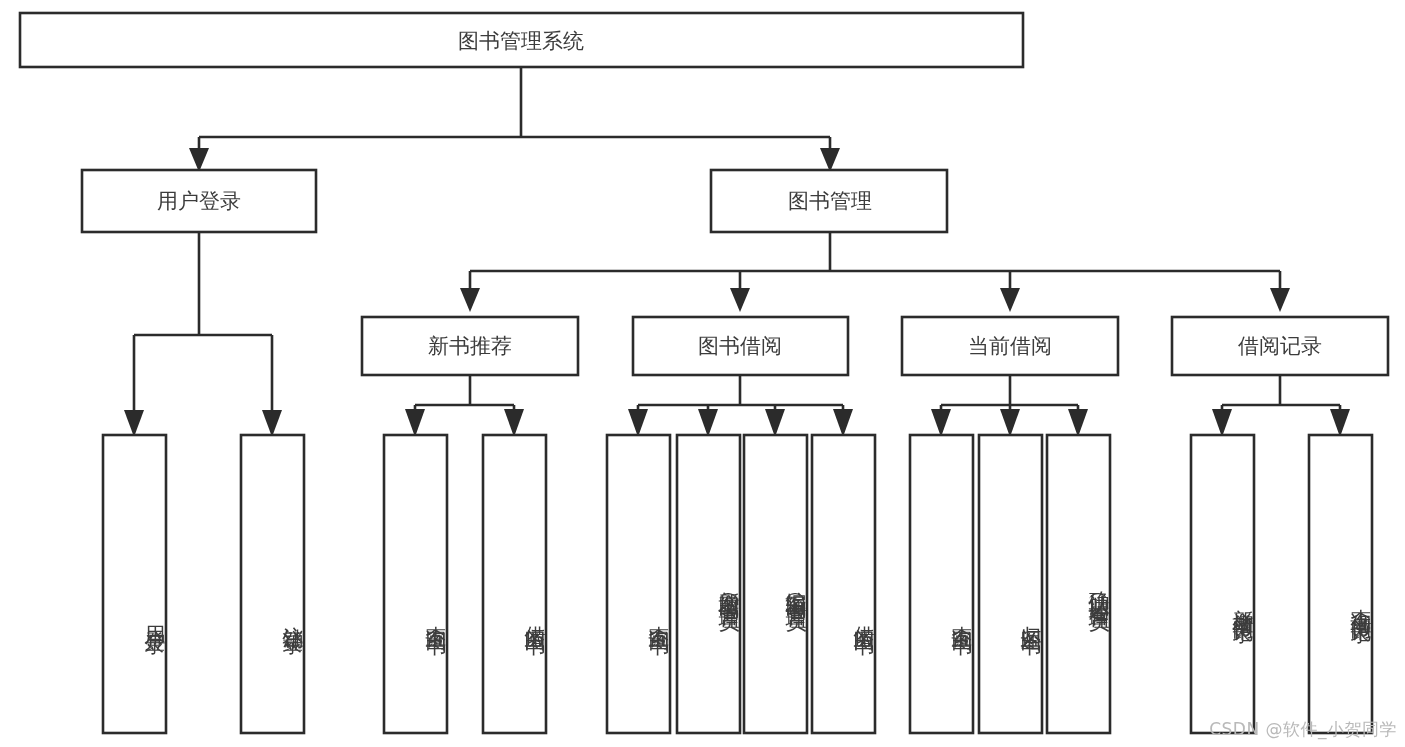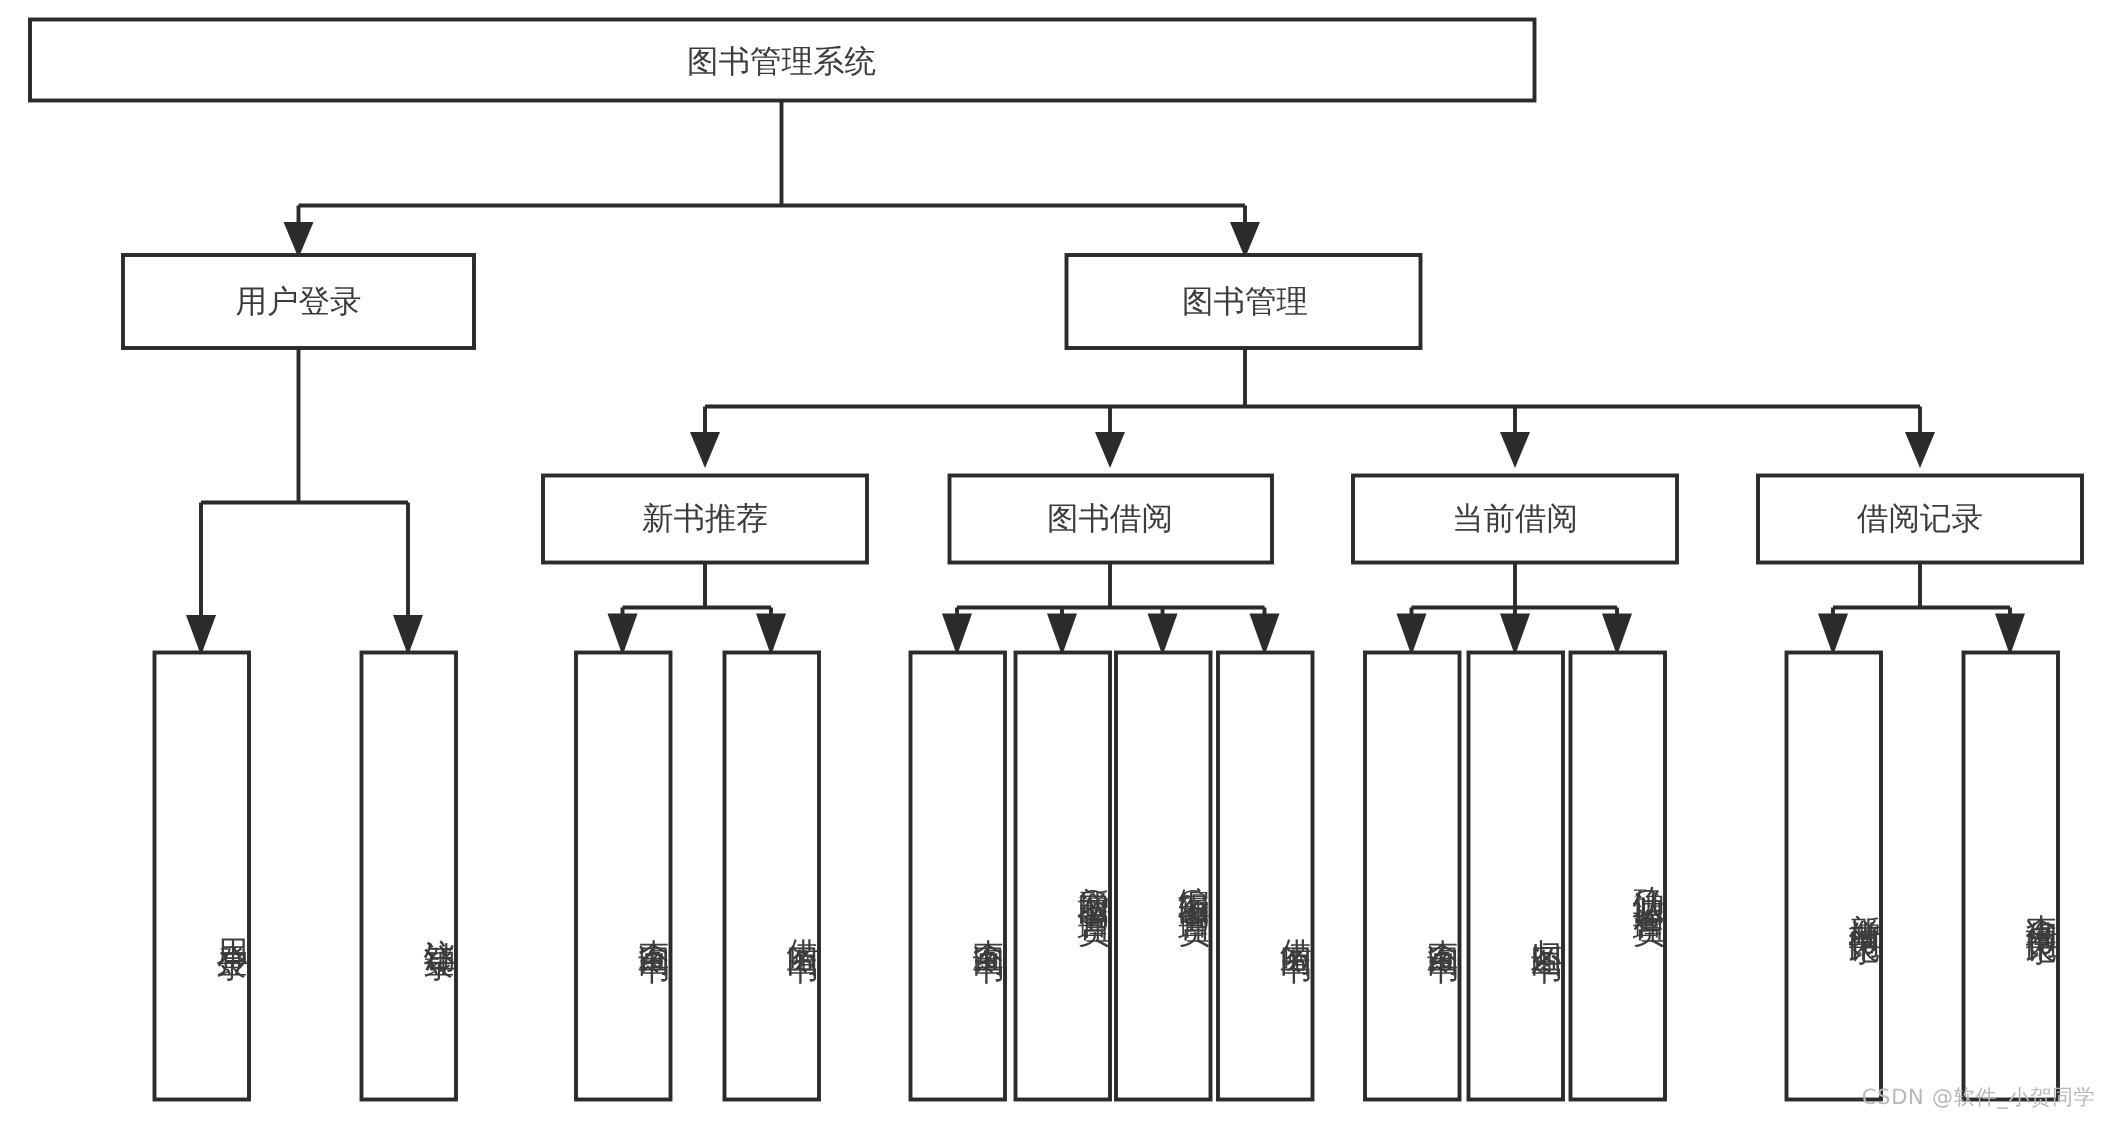--- a/index.html
+++ b/index.html
@@ -72,21 +72,21 @@
     top: 0;
     width: 1405px;
     height: 747px;
   }
   .watermark {
     position: absolute;
     right: 8px;
     bottom: 6px;
     color: #b9b9b9;
     font-family: "DejaVu Sans", "Liberation Sans", sans-serif;
-    font-size: 14px;
+    font-size: 17px;
     white-space: nowrap;
     letter-spacing: 0.5px;
   }
 </style>
 </head>
 <body>
 
 <div id="diagram-root">
 
   <svg id="tree-svg" viewBox="0 0 1405 747">

